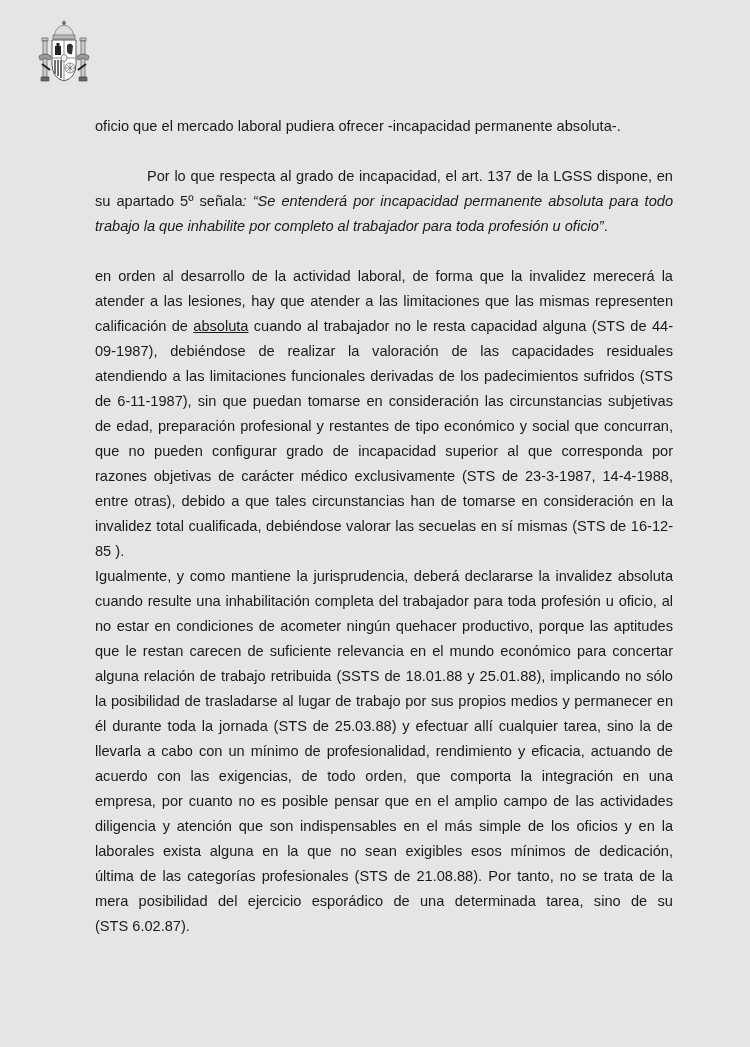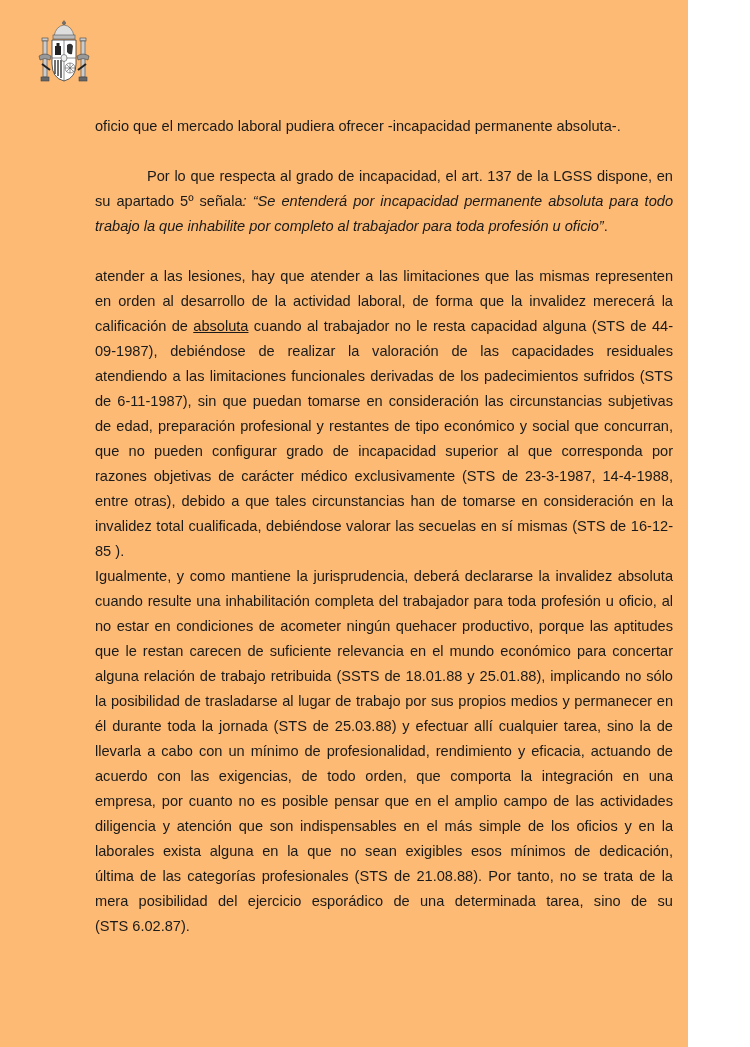--- a/index.html
+++ b/index.html
@@ -1,17 +1,17 @@
 <!DOCTYPE html>
 <html><head>
   <meta charset="utf-8">
   <style>
     html, body { margin: 0; padding: 0; background: #ffffff; }
     body { width: 750px; height: 1047px; position: relative; overflow: hidden; }
-    .page { position: absolute; left: 0; top: 0; width: 688px; height: 1047px; background: #fdba74; }
+    .page { position: absolute; left: 0; top: 0; width: 750px; height: 1047px; background: #e5e5e5; }
     .crest { position: absolute; left: 36px; top: 18px; width: 56px; height: 70px; }
     .body-text {
       position: absolute; left: 95px; top: 114px; width: 578px;
       font-family: "Liberation Sans", sans-serif;
       font-size: 14.6px; color: #1a1a1a;
       line-height: 25px;
     }
     .line { display: block; text-align: justify; text-align-last: justify; white-space: nowrap; height: 25px; overflow: visible; }
     .line.last { text-align-last: left; }
     .line.indent { padding-left: 52px; }
@@ -86,22 +86,22 @@
 
     <div>
       <span class="line indent" id="p1l0">Por lo que respecta al grado de incapacidad, el art. 137 de la LGSS dispone, en</span>
       <span class="line"><span class="seg">su apartado 5º señala</span><span class="seg ital">: “Se entenderá por incapacidad permanente absoluta para todo</span></span>
       <span class="line last"><span class="seg ital">trabajo la que inhabilite por completo al trabajador para toda profesión u oficio”</span><span class="seg">.</span></span>
     </div>
 
     <div class="para-gap"></div>
 
     <div id="para2">
+        <span class="line">en orden al desarrollo de la actividad laboral, de forma que la invalidez merecerá la</span>
         <span class="line">atender a las lesiones, hay que atender a las limitaciones que las mismas representen</span>
-        <span class="line">en orden al desarrollo de la actividad laboral, de forma que la invalidez merecerá la</span>
         <span class="line"><span class="seg">calificación de </span><span class="seg ul">absoluta</span><span class="seg"> cuando al trabajador no le resta capacidad alguna (STS de 44-</span></span>
         <span class="line">09-1987), debiéndose de realizar la valoración de las capacidades residuales</span>
         <span class="line">atendiendo a las limitaciones funcionales derivadas de los padecimientos sufridos (STS</span>
         <span class="line">de 6-11-1987), sin que puedan tomarse en consideración las circunstancias subjetivas</span>
         <span class="line">de edad, preparación profesional y restantes de tipo económico y social que concurran,</span>
         <span class="line">que no pueden configurar grado de incapacidad superior al que corresponda por</span>
         <span class="line">razones objetivas de carácter médico exclusivamente (STS de 23-3-1987, 14-4-1988,</span>
         <span class="line">entre otras), debido a que tales circunstancias han de tomarse en consideración en la</span>
         <span class="line">invalidez total cualificada, debiéndose valorar las secuelas en sí mismas (STS de 16-12-</span>
         <span class="line last">85 ).</span>

